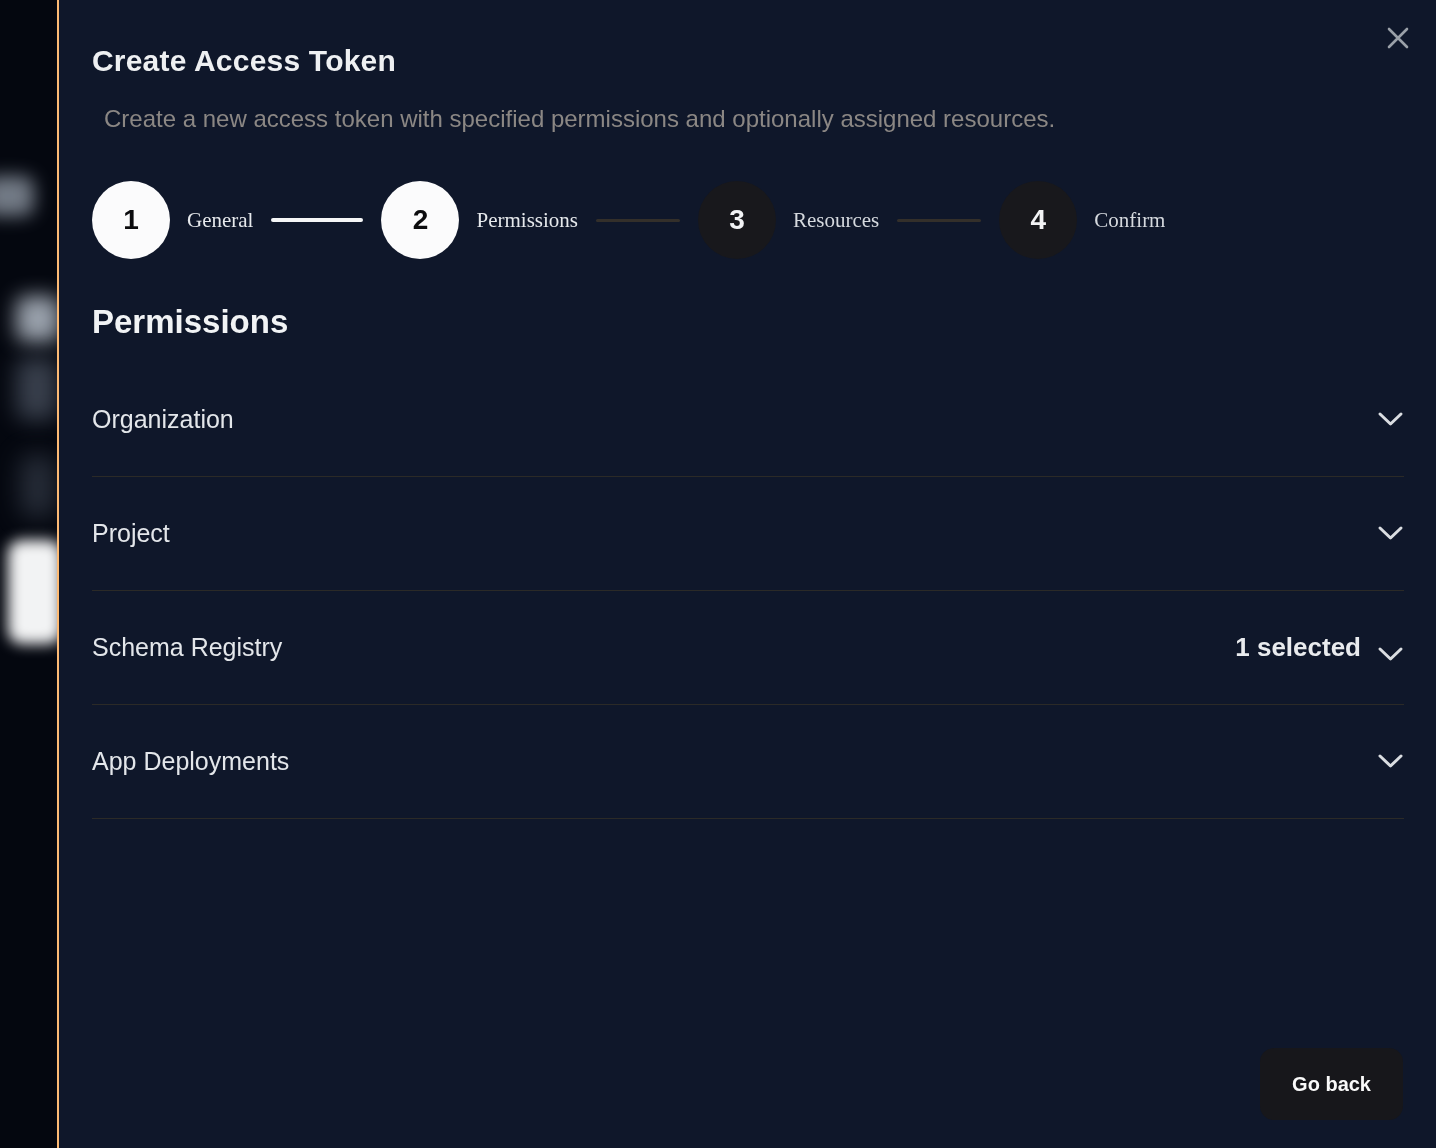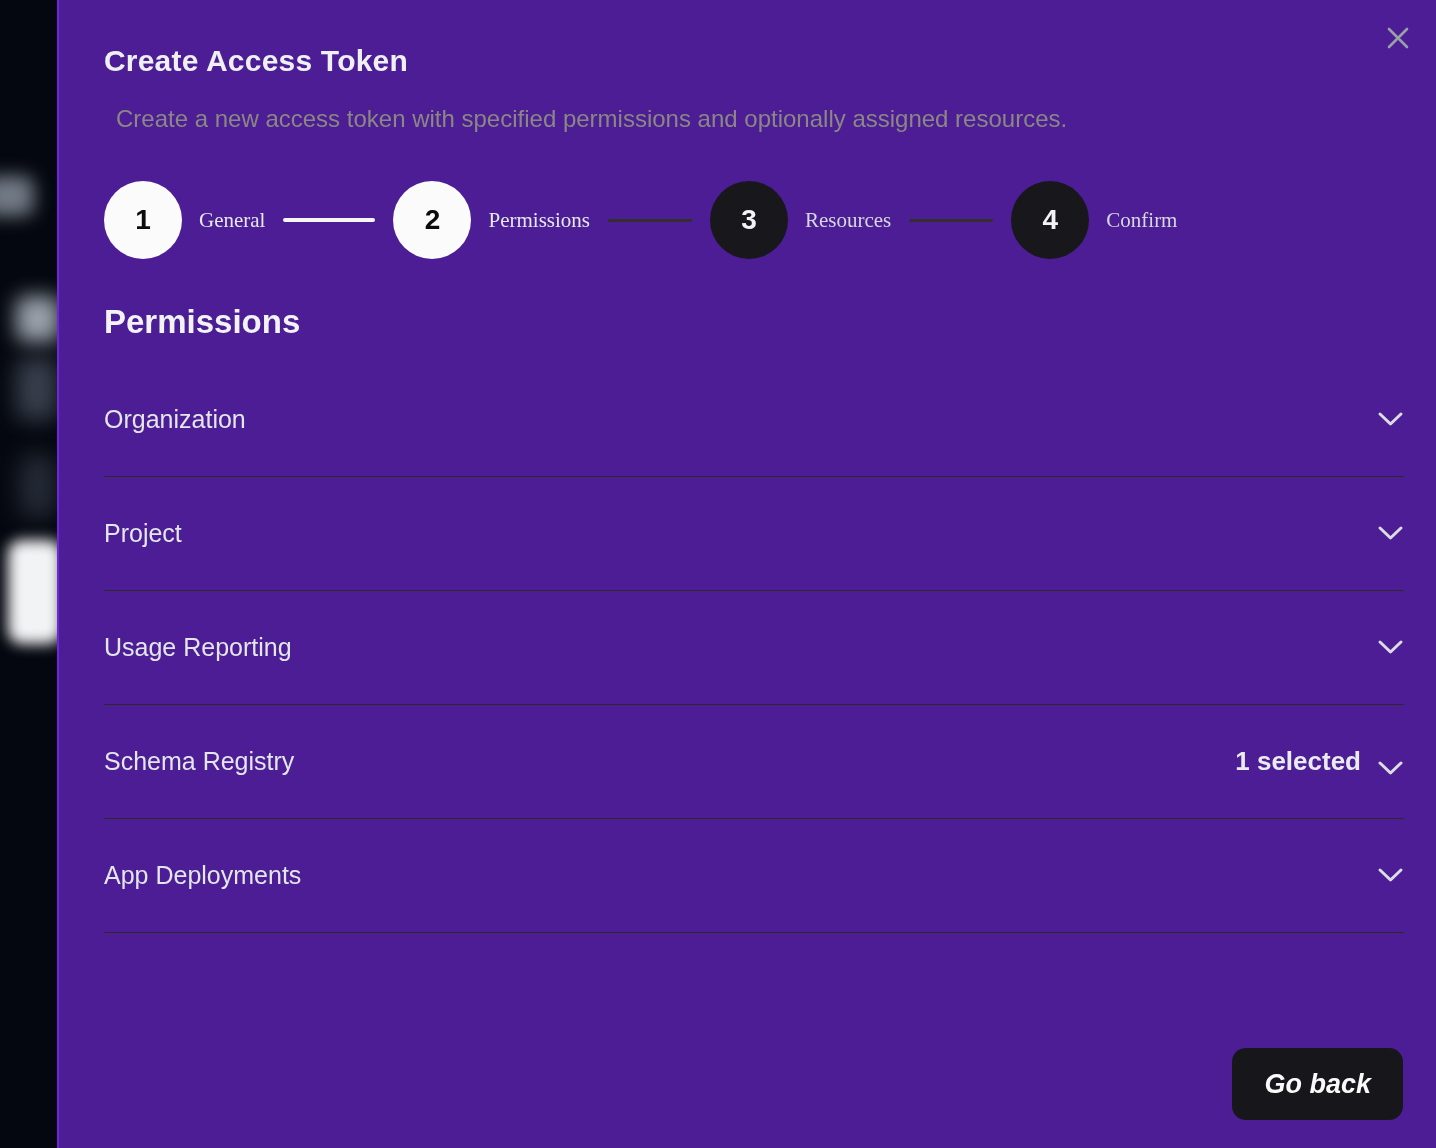--- a/index.html
+++ b/index.html
@@ -20,23 +20,23 @@
   .blob { position: absolute; border-radius: 10px; }
   .blob-1 { top: 176px; left: -16px; width: 50px; height: 40px; background: #8e97a3; filter: blur(9px); opacity: .8; }
   .blob-2 { top: 296px; left: 16px; width: 44px; height: 46px; background: #a9b1bc; filter: blur(10px); opacity: .9; }
   .blob-3 { top: 358px; left: 16px; width: 42px; height: 62px; background: #454d5b; filter: blur(11px); opacity: .8; }
   .blob-4 { top: 455px; left: 20px; width: 36px; height: 62px; background: #353c49; filter: blur(12px); opacity: .7; }
   .blob-5 { top: 540px; left: 8px; width: 54px; height: 104px; background: #f2f3f4; border-radius: 14px; filter: blur(7px); }
 
   
   .modal {
     position: absolute; left: 57px; top: 0; right: 0; bottom: 0;
-    background: #4c1d95;
-    border-left: 2px solid #6d28d9;
-    padding: 40px 32px 0 45px;
+    background: #0f172a;
+    border-left: 2px solid #fdba74;
+    padding: 40px 32px 0 33px;
   }
 
   .close-btn {
     position: absolute; top: 18px; right: 18px;
     width: 40px; height: 40px;
     background: transparent; border: none; cursor: pointer;
     display: flex; align-items: center; justify-content: center;
     padding: 0;
   }
 
@@ -87,23 +87,22 @@
   .chevron-wrap { display: flex; align-items: center; }
 
   
   .footer {
     position: absolute; right: 33px; bottom: 28px;
     display: flex; gap: 32px;
   }
   .btn {
     height: 72px; border: none; border-radius: 14px;
     display: flex; align-items: center; justify-content: center;
-    font-family: inherit; font-size: 27px; font-weight: 600;
+    font-family: inherit; font-size: 20px; font-weight: 600;
     cursor: pointer;
-    font-style: italic;
   }
   .btn-secondary { background: #17171b; color: #fafafa; padding: 0 32px; }
   .btn-primary   { background: #fafafa; color: #101012; padding: 0 30px; }
 </style>
 </head>
 <body>
 
 <div class="backdrop-strip">
   <div class="blob blob-1"></div>
   <div class="blob blob-2"></div>
@@ -168,31 +167,20 @@
       <span class="perm-right">
 
         <span class="chevron-wrap">
           <svg width="27" height="17" viewBox="0 0 27 17">
               <path d="M3 3 L13.5 13 L24 3" stroke="#dadde1" stroke-width="3" fill="none" stroke-linecap="round" stroke-linejoin="round"></path>
             </svg>
         </span>
       </span>
     </div>
 
-    <div class="perm-row">
-      <span class="perm-label">Usage Reporting</span>
-      <span class="perm-right">
-
-        <span class="chevron-wrap">
-          <svg width="27" height="17" viewBox="0 0 27 17">
-              <path d="M3 3 L13.5 13 L24 3" stroke="#dadde1" stroke-width="3" fill="none" stroke-linecap="round" stroke-linejoin="round"></path>
-            </svg>
-        </span>
-      </span>
-    </div>
 
     <div class="perm-row">
       <span class="perm-label">Schema Registry</span>
       <span class="perm-right">
         <span class="perm-selected">1 selected</span>
         <span class="chevron-wrap">
           <svg width="27" height="17" viewBox="0 0 27 17">
               <path d="M3 3 L13.5 13 L24 3" stroke="#dadde1" stroke-width="3" fill="none" stroke-linecap="round" stroke-linejoin="round"></path>
             </svg>
         </span>

